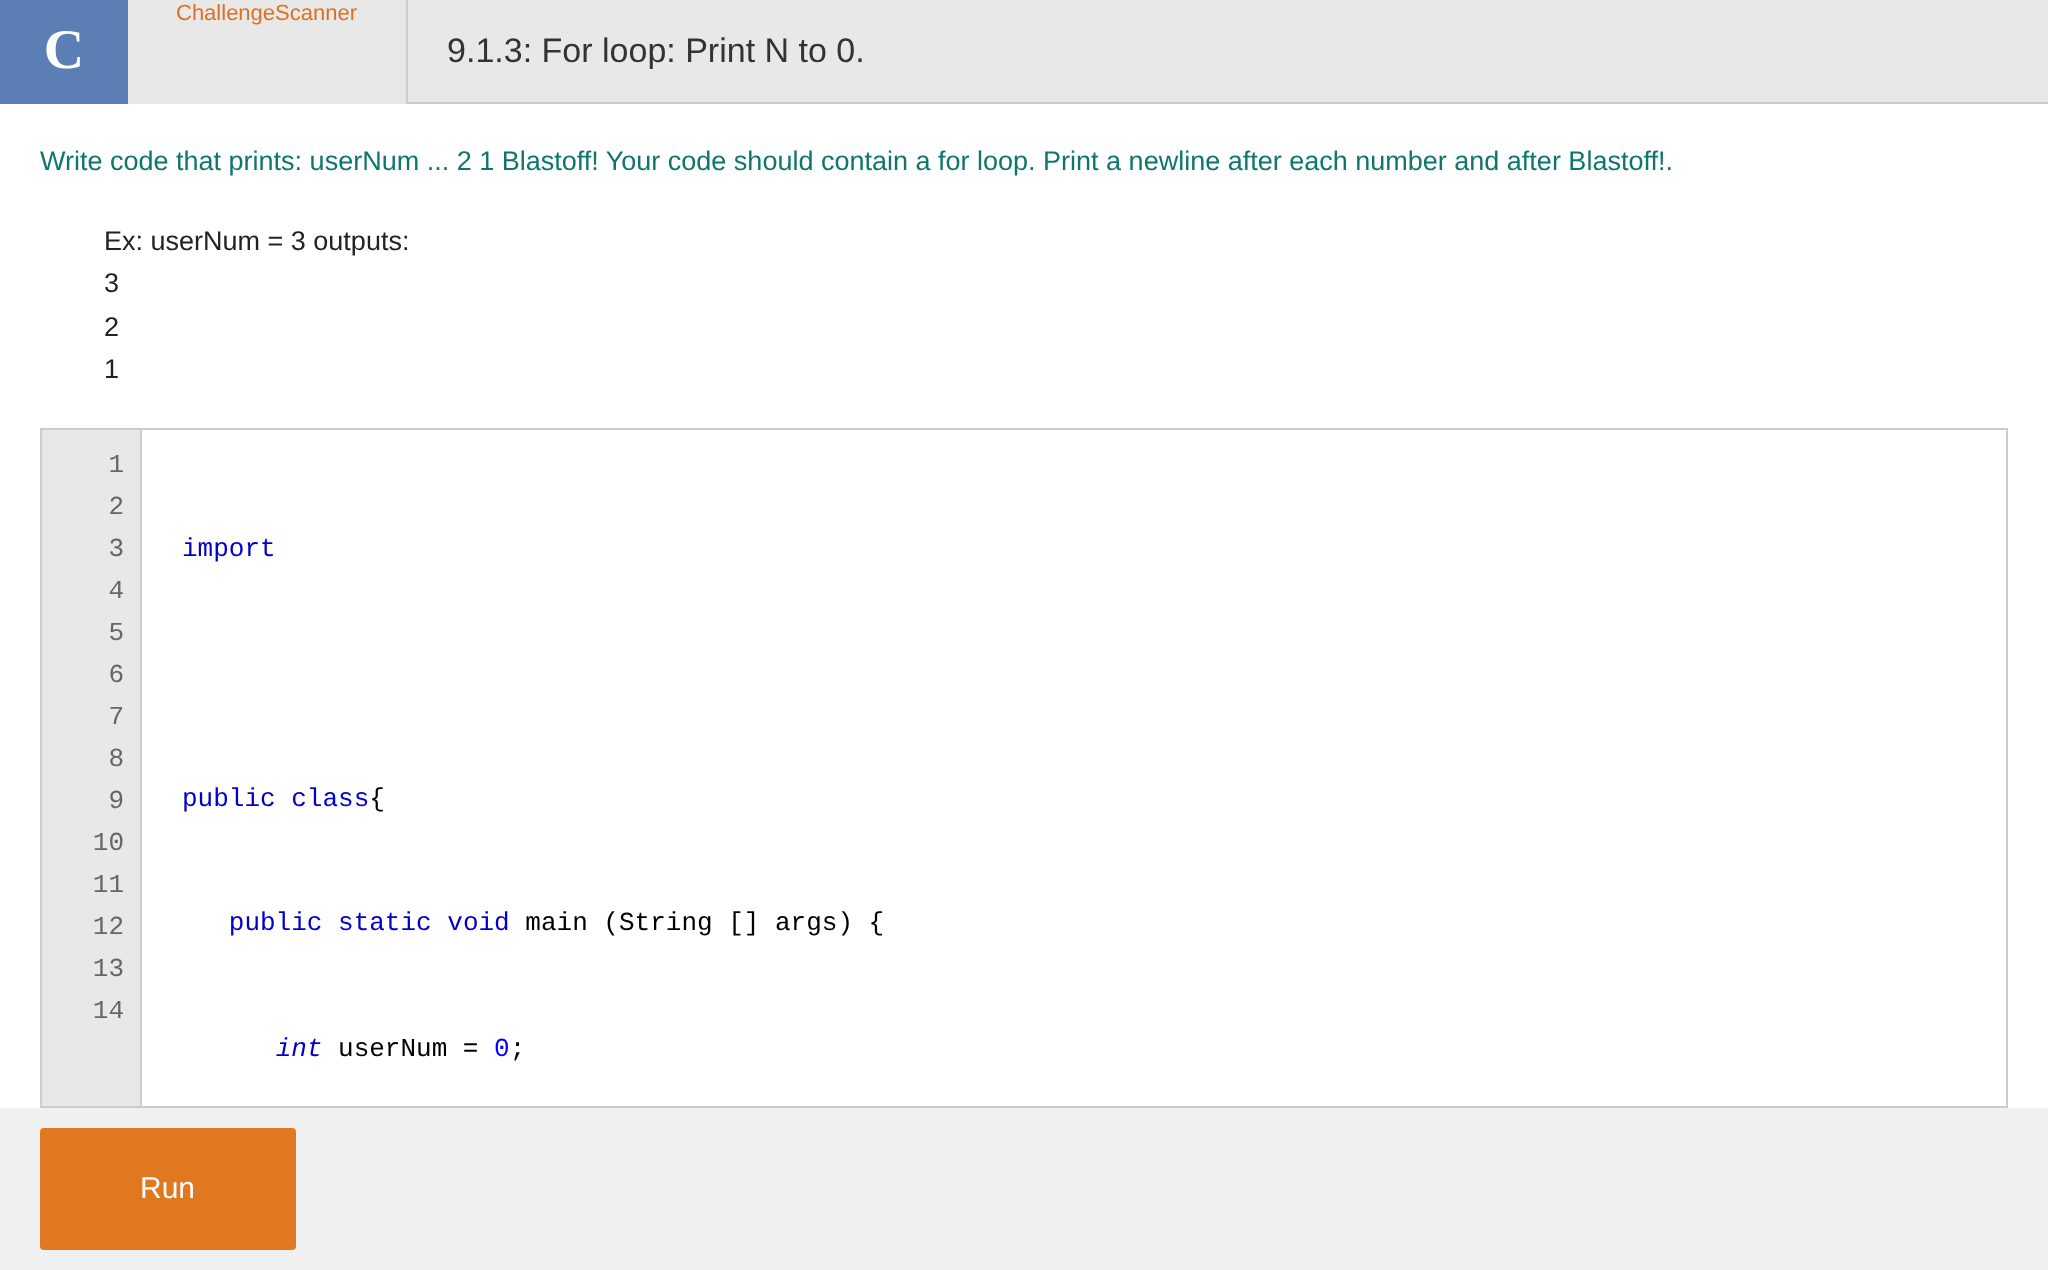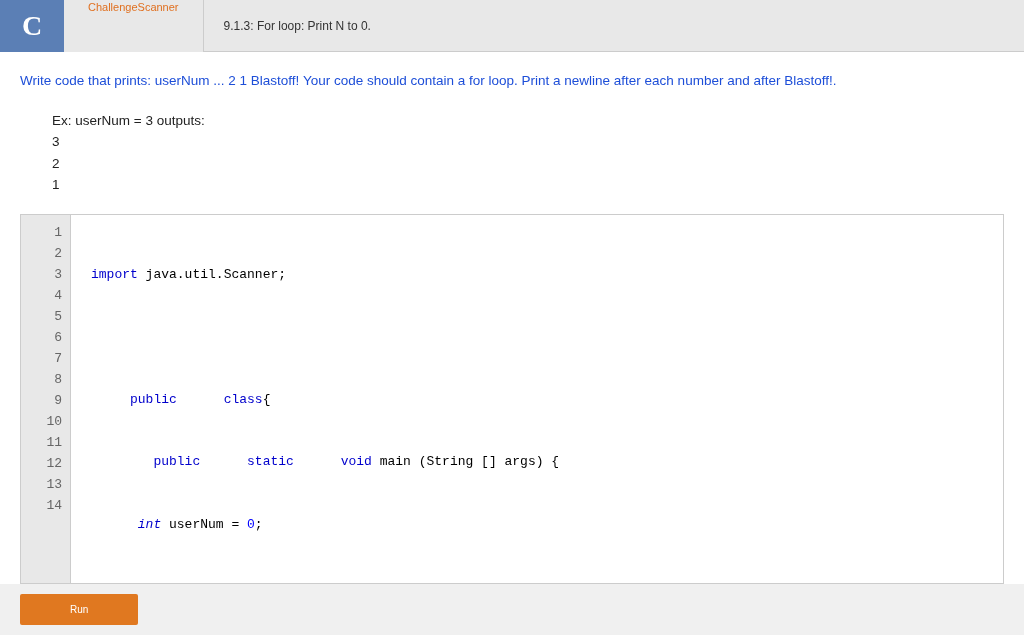--- a/index.html
+++ b/index.html
@@ -44,40 +44,40 @@
       height: 52px;
       background: #e8e8e8;
     }
     .header-challenge-label span {
       font-size: 11px;
       color: #e07020;
       line-height: 1.3;
     }
     .header-title {
       padding: 0 20px;
-      font-size: 12px;
+      font-size: 17px;
       color: #333;
       font-weight: normal;
     }
 
     
     .main-content {
       background: #ffffff;
       margin: 0;
       padding: 0;
       height: calc(635px - 52px);
       display: flex;
       flex-direction: column;
     }
 
     
     .problem-desc {
       padding: 18px 20px 10px 20px;
       font-size: 13.5px;
-      color: #1d4ed8;
+      color: #0f766e;
       line-height: 1.6;
       border-bottom: none;
     }
 
     .example-output {
       padding: 8px 20px 18px 20px;
       font-size: 13.5px;
       color: #222;
     }
     .example-output .line {
@@ -135,41 +135,41 @@
       white-space: pre;
     }
 
     .code-line {
       height: 21px;
       display: flex;
       align-items: center;
     }
 
     
-    .kw { color: #0000cc; font-weight: normal; margin-left: 39px; } 
+    .kw { color: #0000cc; font-weight: normal; } 
     .kw-import { color: #0000cc; }
     .type { color: #0000cc; font-style: italic; }
     .number { color: #0000ff; }
     .plain { color: #000; }
     .brace { color: #000; }
 
     
     .bottom-bar {
       background: #f0f0f0;
       padding: 10px 20px;
       display: flex;
       align-items: center;
     }
 
     .run-button {
       background: #e07820;
       color: white;
       border: none;
-      padding: 10px 50px;
-      font-size: 10px;
+      padding: 22px 50px;
+      font-size: 15px;
       cursor: pointer;
       border-radius: 2px;
     }
   </style>
 </head>
 <body>
 
 <div class="header">
   <div class="header-logo">
     <span class="header-logo-letter">C</span>
@@ -206,21 +206,21 @@
         <div class="line-number">8</div>
         <div class="line-number">9</div>
         <div class="line-number">10</div>
         <div class="line-number">11</div>
         <div class="line-number">12</div>
         <div class="line-number">13</div>
         <div class="line-number">14</div>
       </div>
 
       <div class="code-content">
-        <div class="code-line"><span class="kw-import">import</span><span class="plain"> java.util.Scanner;</span></div>
+        <div class="code-line"><span class="kw-import">import</span></div>
         <div class="code-line">&nbsp;</div>
         <div class="code-line"><span class="kw">public</span><span class="plain"> </span><span class="kw">class</span><span class="brace">{</span></div>
         <div class="code-line"><span class="plain">   </span><span class="kw">public</span><span class="plain"> </span><span class="kw">static</span><span class="plain"> </span><span class="kw">void</span><span class="plain"> main (String [] args) {</span></div>
         <div class="code-line"><span class="plain">      </span><span class="type">int</span><span class="plain"> userNum = </span><span class="number">0</span><span class="plain">;</span></div>
         
         
         
         
         
         

